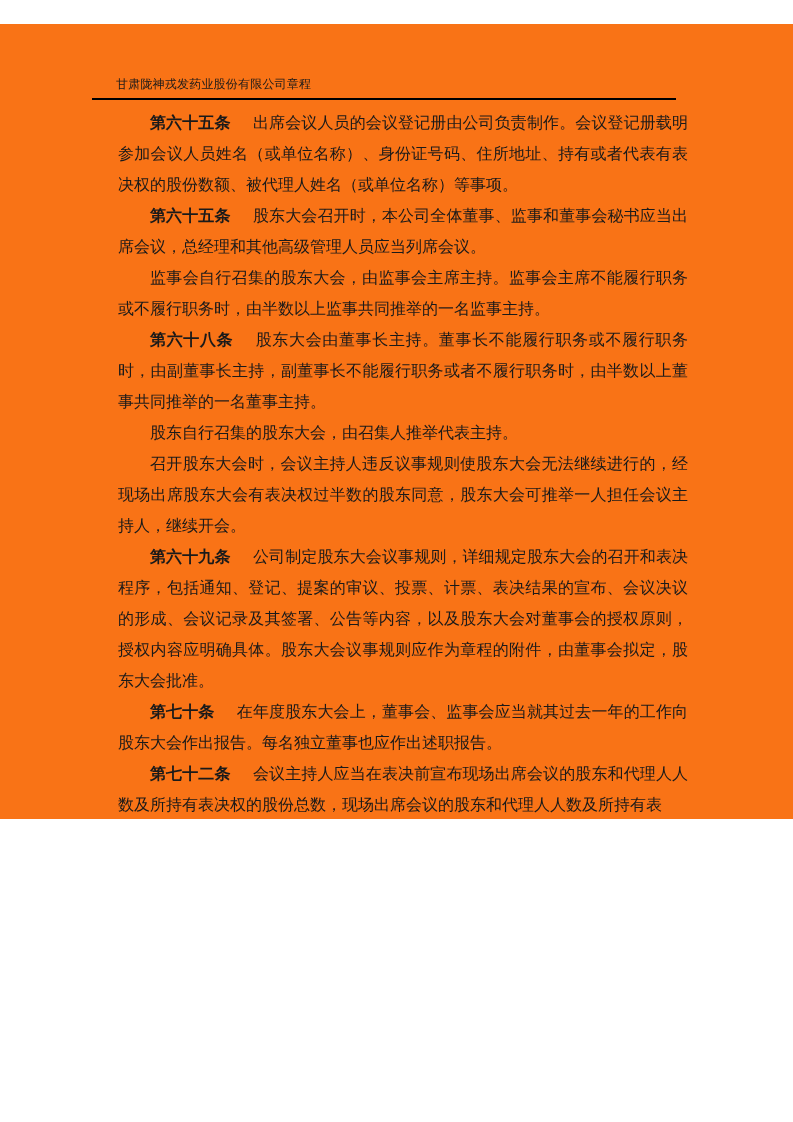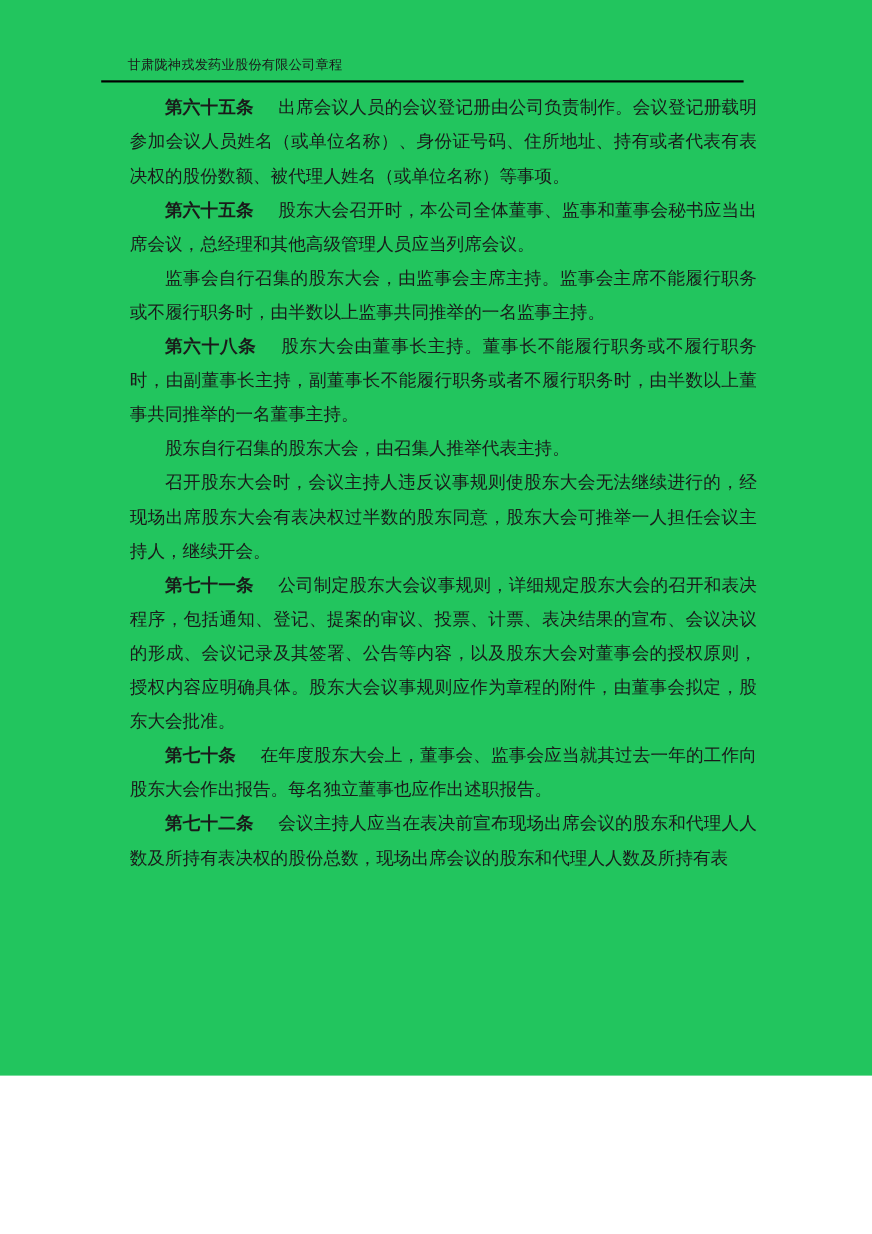--- a/index.html
+++ b/index.html
@@ -4,24 +4,25 @@
 <title>Document Page</title>
 <style>
   html, body {
     margin: 0;
     padding: 0;
     background: #ffffff;
   }
   .page {
     position: relative;
     width: 793px;
-    height: 978px;
-    background: #22c55e;
+    height: 795px;
+    background: #f97316;
     overflow: hidden;
     font-family: "Liberation Serif", "DejaVu Serif", serif;
+    margin-top: 24px;
   }
   .doc-header {
     position: absolute;
     left: 92px;
     top: 50px;
     width: 584px;
     border-bottom: 2px solid #000000;
     padding-bottom: 5px;
   }
   .doc-header-title {
@@ -86,21 +87,21 @@
     <p class="para">
       <span class="art-num">第六十八条</span><span>股东大会由董事长主持。董事长不能履行职务或不履行职务时，由副董事长主持，副董事长不能履行职务或者不履行职务时，由半数以上董事共同推举的一名董事主持。</span>
     </p>
     <p class="para">
       <span class="art-num"></span><span>股东自行召集的股东大会，由召集人推举代表主持。</span>
     </p>
     <p class="para">
       <span class="art-num"></span><span>召开股东大会时，会议主持人违反议事规则使股东大会无法继续进行的，经现场出席股东大会有表决权过半数的股东同意，股东大会可推举一人担任会议主持人，继续开会。</span>
     </p>
     <p class="para">
-      <span class="art-num">第七十一条</span><span>公司制定股东大会议事规则，详细规定股东大会的召开和表决程序，包括通知、登记、提案的审议、投票、计票、表决结果的宣布、会议决议的形成、会议记录及其签署、公告等内容，以及股东大会对董事会的授权原则，授权内容应明确具体。股东大会议事规则应作为章程的附件，由董事会拟定，股东大会批准。</span>
+      <span class="art-num">第六十九条</span><span>公司制定股东大会议事规则，详细规定股东大会的召开和表决程序，包括通知、登记、提案的审议、投票、计票、表决结果的宣布、会议决议的形成、会议记录及其签署、公告等内容，以及股东大会对董事会的授权原则，授权内容应明确具体。股东大会议事规则应作为章程的附件，由董事会拟定，股东大会批准。</span>
     </p>
     <p class="para">
       <span class="art-num">第七十条</span><span>在年度股东大会上，董事会、监事会应当就其过去一年的工作向股东大会作出报告。每名独立董事也应作出述职报告。</span>
     </p>
     <p class="para">
       <span class="art-num">第七十二条</span><span>会议主持人应当在表决前宣布现场出席会议的股东和代理人人数及所持有表决权的股份总数，现场出席会议的股东和代理人人数及所持有表</span>
     </p>
   </div>
 
   <div class="doc-footer">

